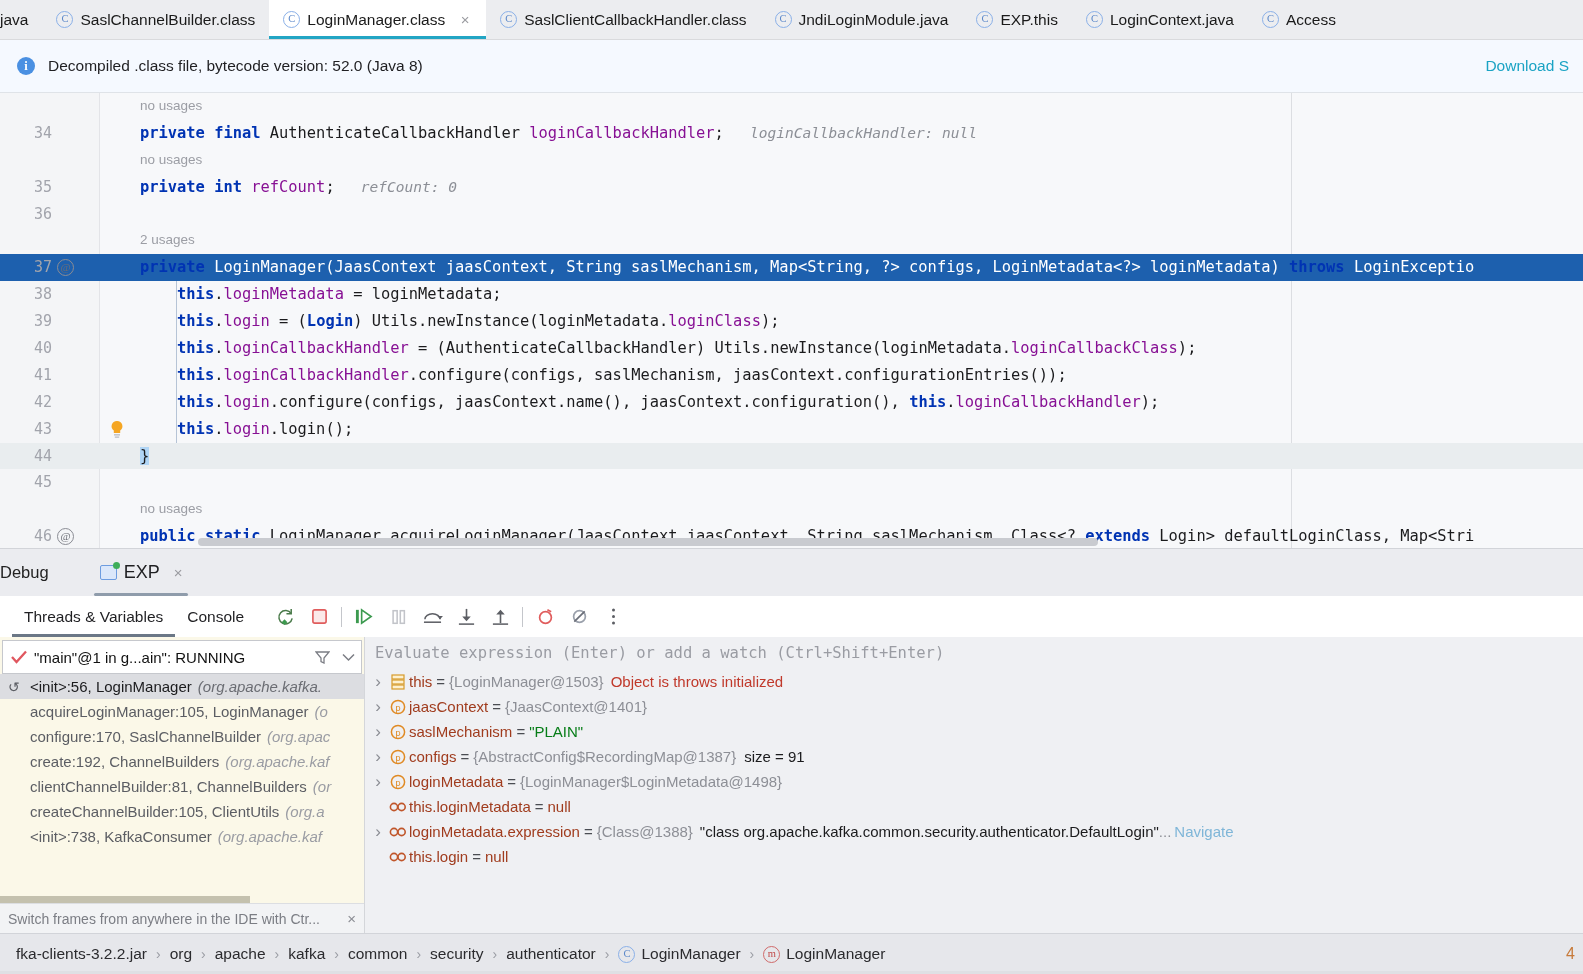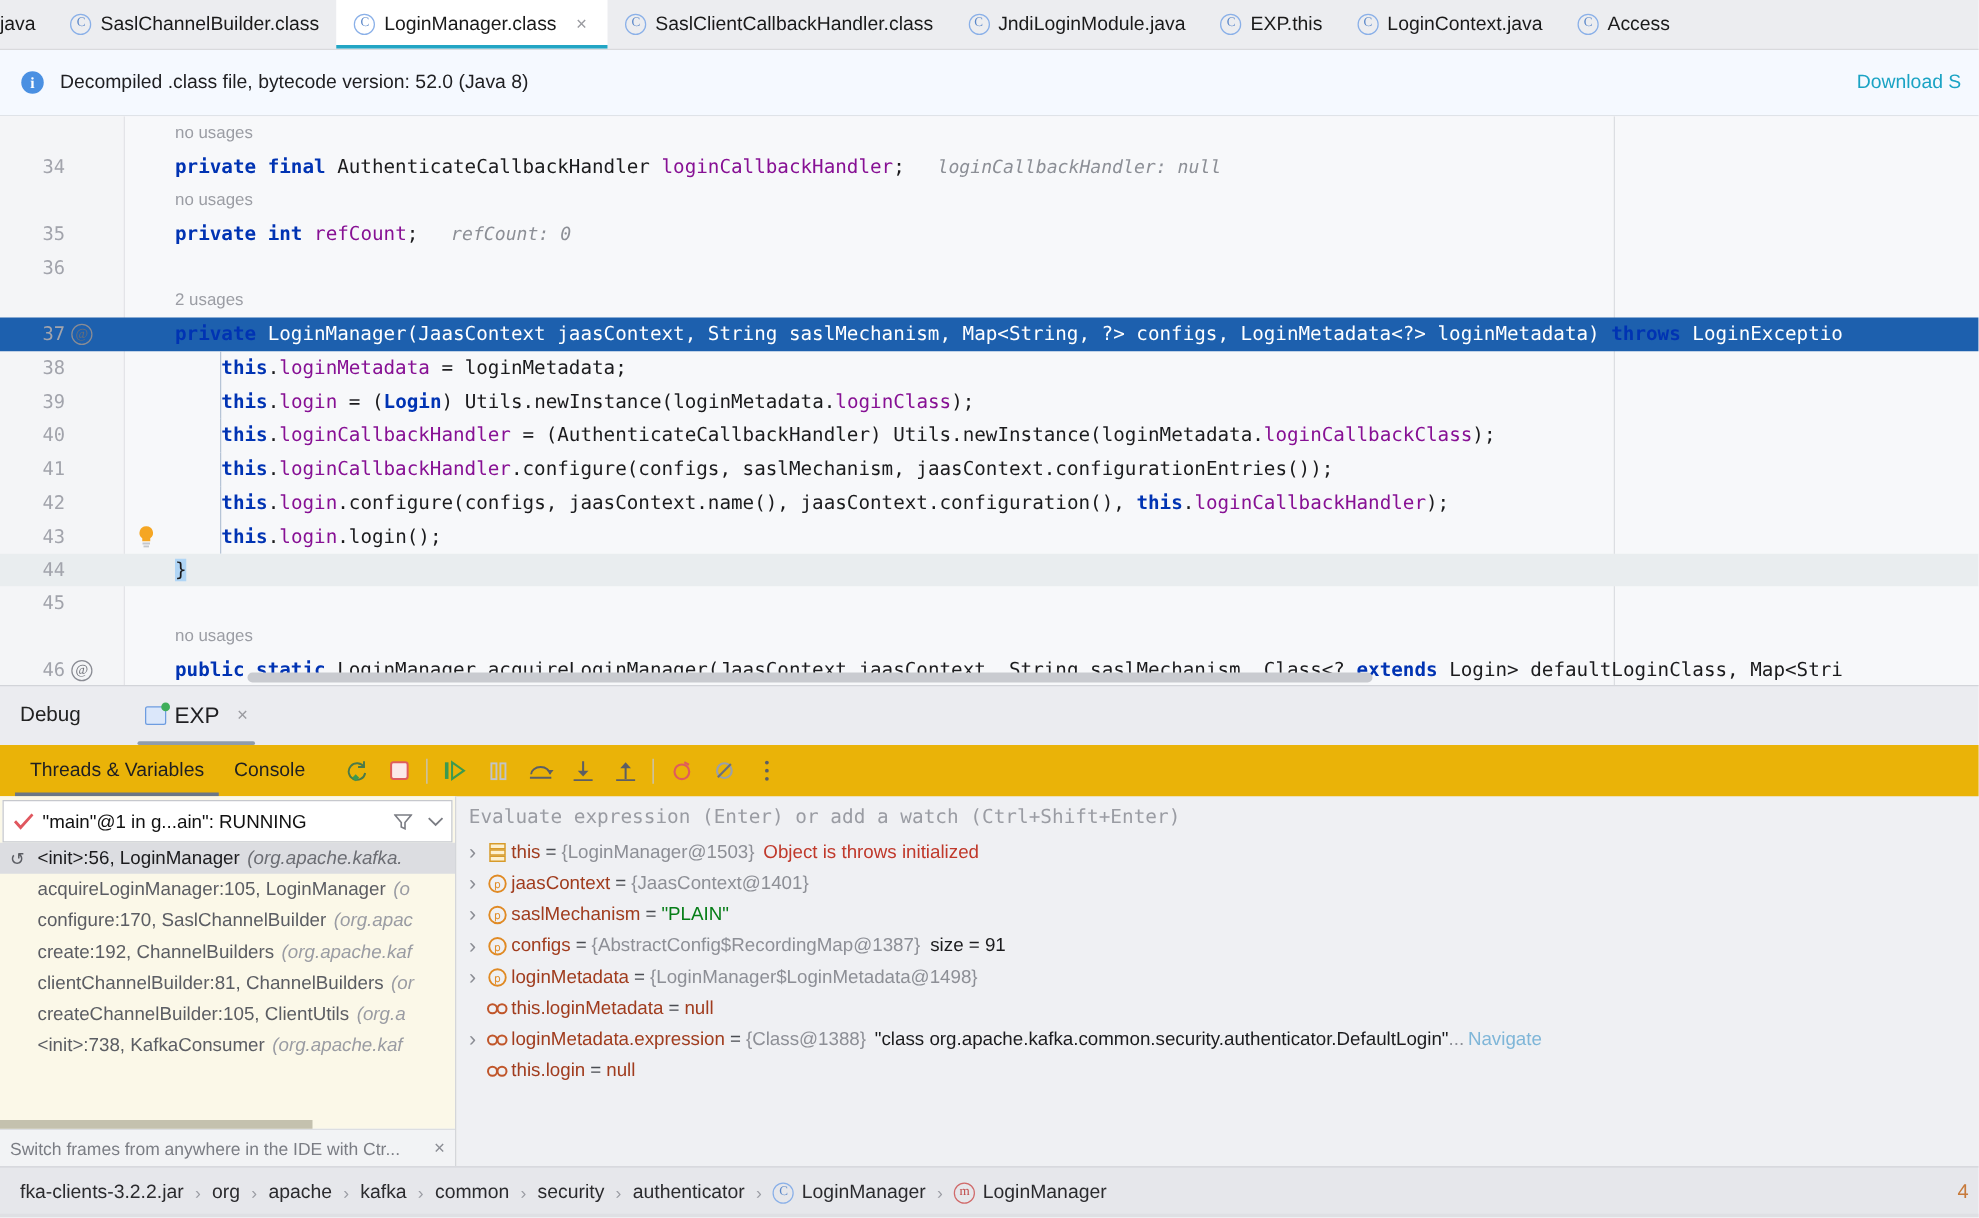--- a/index.html
+++ b/index.html
@@ -98,30 +98,30 @@
   .fld { color: #871094; }
   .hintI { color: #8c8f96; font-style: italic; font-size: 14.5px; }
   .sel-brace { background: #b0d5f5; }
   .hscroll {
     position: absolute; left: 198px; width: 900px; height: 8px;
     background: #c9cbd0; border-radius: 4px; bottom: 2px;
   }
 
   
   .debugpanel { flex: 0 0 385px; display: flex; flex-direction: column; background: #ebecf0; border-top: 1px solid #d2d4d9; }
-  .dbg-header { height: 47px; display: flex; align-items: center; padding-left: 16px; position: relative; }
+  .dbg-header { height: 47px; display: flex; align-items: center; position: relative; }
   .dbg-title { font-size: 16.5px; color: #222; }
   .dbg-tab { display: flex; align-items: center; gap: 7px; margin-left: 45px; height: 47px; position: relative; padding: 0 6px; }
   .dbg-tab.active::after { content:""; position:absolute; left:0; right:0; bottom:0; height:3.5px; background:#8f9cab; border-radius:2px; }
   .dbg-tab-label { font-size: 18px; color: #1f1f22; }
   .dbg-tab-close { font-size: 15px; color: #9a9ba0; margin-left: 7px; }
   .exp-icon { position: relative; width: 17px; height: 15px; border: 1.6px solid #6d9ce0; border-radius: 2px; background: #dbe7fa; }
   .exp-icon::after { content:""; position:absolute; right:-4px; top:-4px; width:7px; height:7px; border-radius:50%; background:#3fae5a; }
 
-  .dbg-toolbar { height: 41px; display: flex; align-items: center; padding-left: 12px; gap: 0; background: #eab308; position: relative; }
+  .dbg-toolbar { height: 41px; display: flex; align-items: center; padding-left: 12px; gap: 0; background: #ffffff; position: relative; }
   .subtab { font-size: 15.5px; color: #1f1f22; padding: 0 12px; height: 41px; line-height: 41px; position: relative; }
   .subtab.active::after { content:""; position:absolute; left:0; right:0; bottom:0; height:3px; background:#6b7786; }
   .tb-icons { display: flex; align-items: center; gap: 0; margin-left: 12px; }
   .tb-btn { width: 34px; height: 30px; display:flex; align-items:center; justify-content:center; }
   .tb-sep { width: 1px; height: 20px; background: #c4c6cb; margin: 0 5px; }
 
   .dbg-body { flex: 1 1 auto; display: flex; min-height: 0; }
 
   
   .frames { width: 365px; flex: 0 0 365px; display: flex; flex-direction: column; background: #fbf8e8; border-right: 1px solid #d4d6da; position: relative; }

